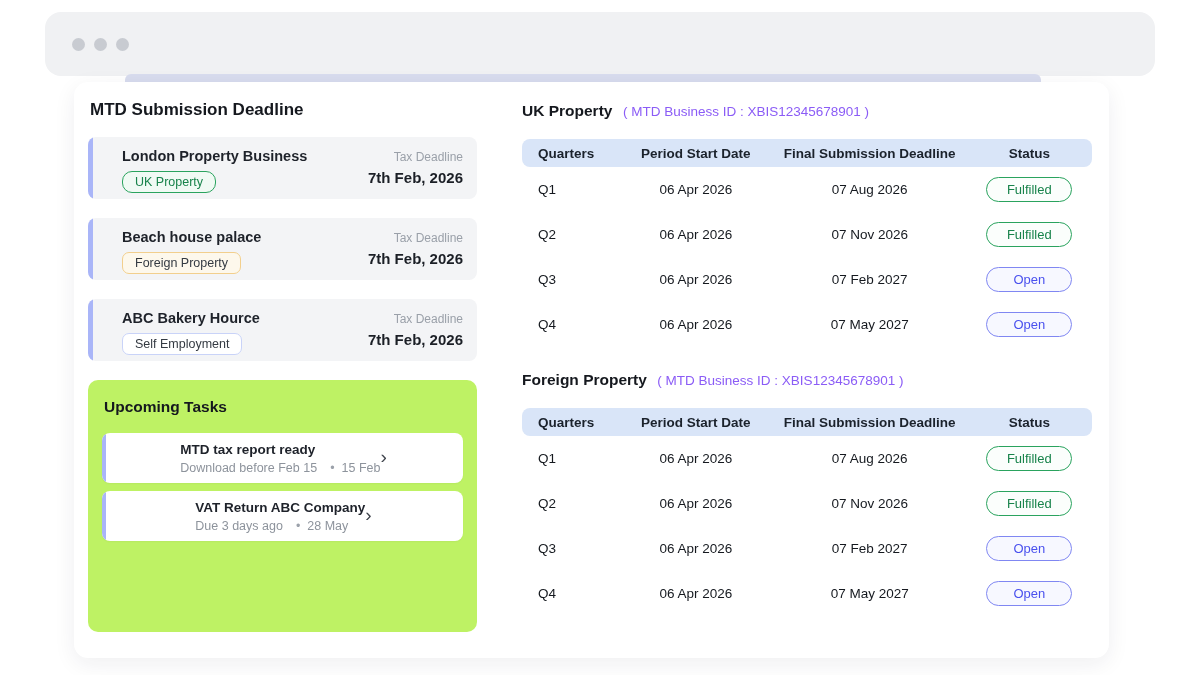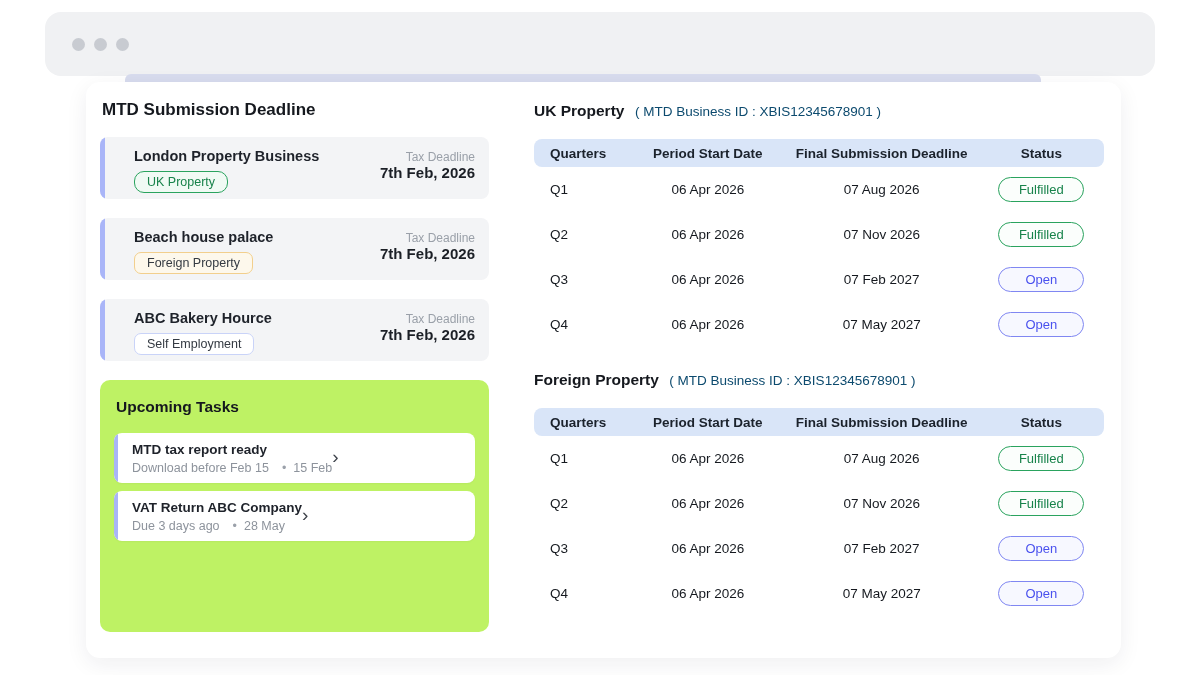--- a/index.html
+++ b/index.html
@@ -14,21 +14,21 @@
   .url-bar { position: absolute; left: 95px; top: 16px; width: 1000px; height: 32px;
              background: #f8f9fa; border-radius: 10px; display: flex; align-items: center;
              padding-left: 20px; }
   .url-bar span { font-size: 15px; color: #3b4047; }
 
   
   .lavender-bar { position: absolute; left: 125px; top: 74px; width: 916px; height: 10px;
                   background: var(--lavender-bar, #d8dcee); border-radius: 6px 6px 0 0; }
 
   
-  .panel { position: absolute; left: 86px; top: 82px; width: 1035px; height: 576px;
+  .panel { position: absolute; left: 74px; top: 82px; width: 1035px; height: 576px;
            background: #fff; border-radius: 14px;
            box-shadow: 0 6px 22px rgba(30,35,60,0.07); }
 
   
   .left-col { position: absolute; left: 14px; top: 18px; width: 389px; }
   .left-col h2 { font-size: 17px; font-weight: 700; color: #15181e; margin: 0 0 17px 2px; }
 
   .dcard { position: relative; background: #f3f4f6; border-radius: 8px; height: 62px;
            margin-bottom: 19px; padding: 11px 14px 11px 28px;
            display: flex; justify-content: space-between; overflow: hidden; cursor: pointer; }
@@ -38,40 +38,40 @@
   .dcard-title { font-size: 14.5px; font-weight: 700; color: #1e222a; }
   .badge { display: inline-block; margin-top: 7px; font-size: 12.5px; padding: 3px 12px;
            border-radius: 10px; border: 1px solid transparent; color: #343a42; background: #fff; }
   .badge.green { border-color: var(--green, #2aa35e); background: var(--green-bg, #f0faf4);
                  color: var(--green-text, #18834b); }
   .badge.amber { border-color: var(--amber-border, #f2cf8d); background: var(--amber-bg, #fdf8ec);
                  border-radius: 7px; }
   .badge.blue  { border-color: var(--blue-border, #c9d3f8); background: #ffffff; border-radius: 7px; }
   .dcard-right { text-align: right; padding-top: 2px; }
   .tax-label { font-size: 12px; color: #9aa0a9; }
-  .tax-date { font-size: 15px; font-weight: 700; color: #1b1f26; }
+  .tax-date { font-size: 15px; font-weight: 700; color: #1b1f26; margin-top: 5px; }
 
   .tasks { background: #bef264; border-radius: 10px; margin-top: 9px; padding: 16px 14px;
            height: 252px; }
   .tasks h3 { font-size: 15.5px; font-weight: 700; color: #15181e; margin: 2px 0 17px 2px; }
   .task { position: relative; background: #fff; border-radius: 8px; height: 50px;
           margin-bottom: 8px; padding: 8px 16px 8px 18px; display: flex;
-          justify-content: flex-start; align-items: center; overflow: hidden;
+          justify-content: center; align-items: center; overflow: hidden;
           box-shadow: 0 1px 2px rgba(0,0,0,0.04); cursor: pointer; }
   .task .stripe { width: 4px; }
   .task-title { font-size: 13.5px; font-weight: 700; color: #1e222a; }
   .task-sub { font-size: 12.5px; color: #8d939c; margin-top: 4px; }
   .task-sub .bullet { margin: 0 7px 0 13px; color: #9ba1aa; }
   .chev { font-size: 19px; color: #3f444c; line-height: 1; padding-bottom: 3px; }
 
   
   .right-col { position: absolute; left: 448px; top: 20px; width: 570px; }
   .sec-title { margin-bottom: 19px; }
   .sec-name { font-size: 15.5px; font-weight: 700; color: #15181e; }
-  .sec-id { font-size: 13.5px; color: #0c4a6e; margin-left: 6px; }
+  .sec-id { font-size: 13.5px; color: #8b5cf6; margin-left: 6px; }
   .tbl-section.second { margin-top: 24px; }
 
   table { width: 100%; border-collapse: separate; border-spacing: 0; }
   thead th { background: var(--header-row-bg, #d9e5f8); font-size: 13.5px; font-weight: 700;
              color: #1b222c; height: 28px; text-align: center; }
   thead th:first-child { border-radius: 8px 0 0 8px; }
   thead th:last-child { border-radius: 0 8px 8px 0; }
   th.c-q, td.c-q { text-align: left; padding-left: 16px; width: 17%; }
   th:nth-child(2), td:nth-child(2) { width: 27%; }
   th:nth-child(3), td:nth-child(3) { width: 34%; }

